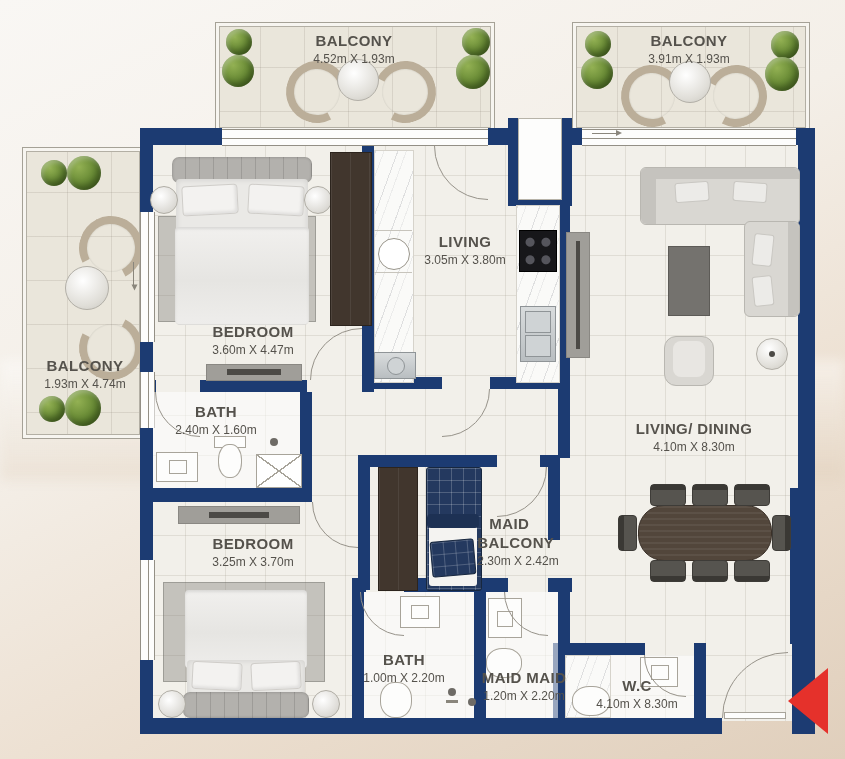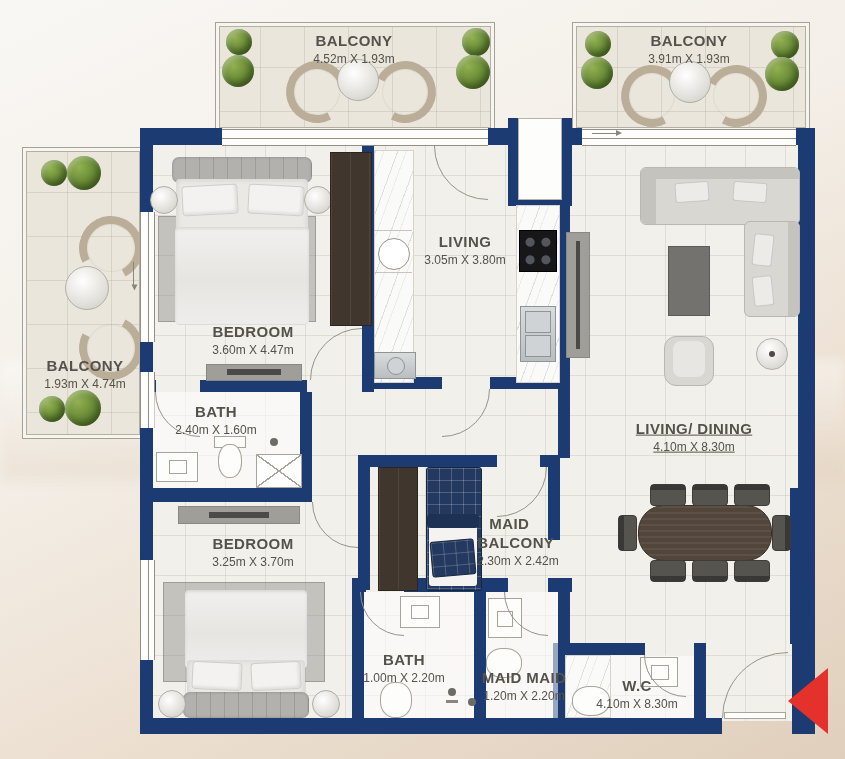--- a/index.html
+++ b/index.html
@@ -270,21 +270,21 @@
     </div>
   <div class="dchair" style="left:734px;top:560px;width:34px;height:20px;">
       <i style="left:0;top:15px;width:34px;height:5px;"></i>
     </div>
   <div class="dchair" style="left:618px;top:515px;width:17px;height:34px;">
       <i style="left:0;top:0;width:5px;height:34px;"></i>
     </div>
   <div class="dchair" style="left:772px;top:515px;width:17px;height:34px;">
       <i style="left:12px;top:0;width:5px;height:34px;"></i>
     </div>
-  <div class="room-label" style="left:694px;top:437px;text-decoration:underline;">
+  <div class="room-label" style="left:694px;top:437px;">
     <div class="rname">LIVING/ DINING</div>
     <div class="rdims">4.10m X 8.30m</div>
   </div>
 
   <div class="rug" style="left:163px;top:582px;width:162px;height:100px;"></div>
   <div class="bedc" style="left:183px;top:590px;width:126px;height:128px;">
     <div class="duvet" style="left:2px;top:0;width:122px;height:78px;"></div>
     <div class="mattress" style="left:4px;top:70px;width:118px;height:36px;"></div>
     <div class="pillow" style="left:9px;top:72px;width:48px;height:26px;transform:rotate(3deg);"></div>
     <div class="pillow" style="left:68px;top:72px;width:48px;height:26px;transform:rotate(-3deg);"></div>

